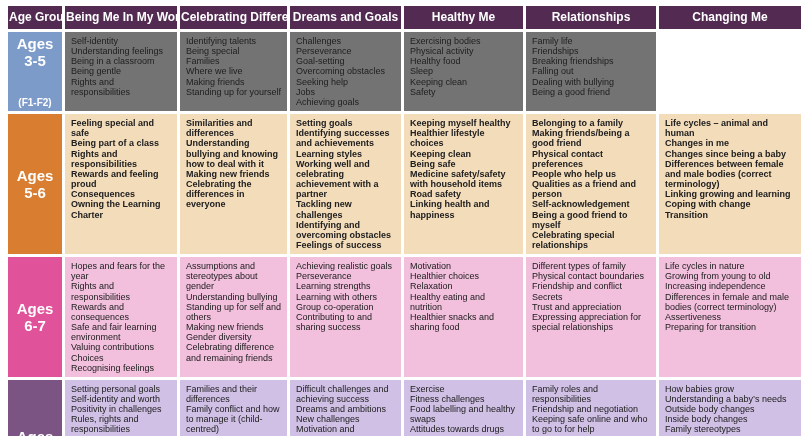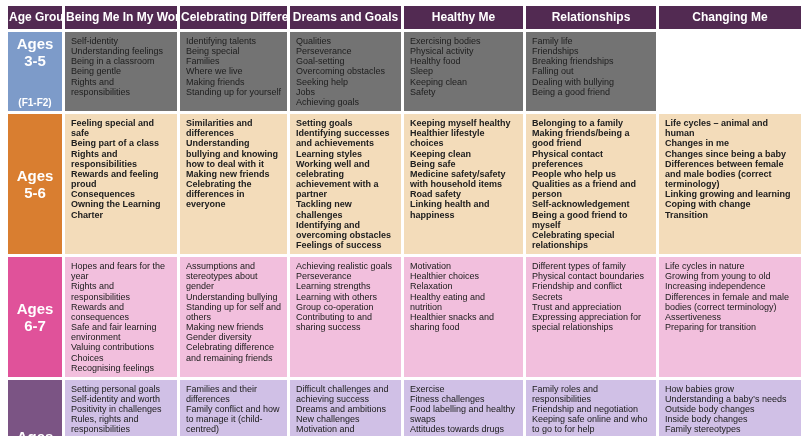--- a/index.html
+++ b/index.html
@@ -80,21 +80,21 @@
 Understanding feelings
 Being in a classroom
 Being gentle
 Rights and responsibilities</div>
     <div class="topics bg-blue">Identifying talents
 Being special
 Families
 Where we live
 Making friends
 Standing up for yourself</div>
-    <div class="topics bg-blue">Qualities
+    <div class="topics bg-blue">Challenges
 Perseverance
 Goal-setting
 Overcoming obstacles
 Seeking help
 Jobs
 Achieving goals</div>
     <div class="topics bg-blue">Exercising bodies
 Physical activity
 Healthy food
 Sleep

